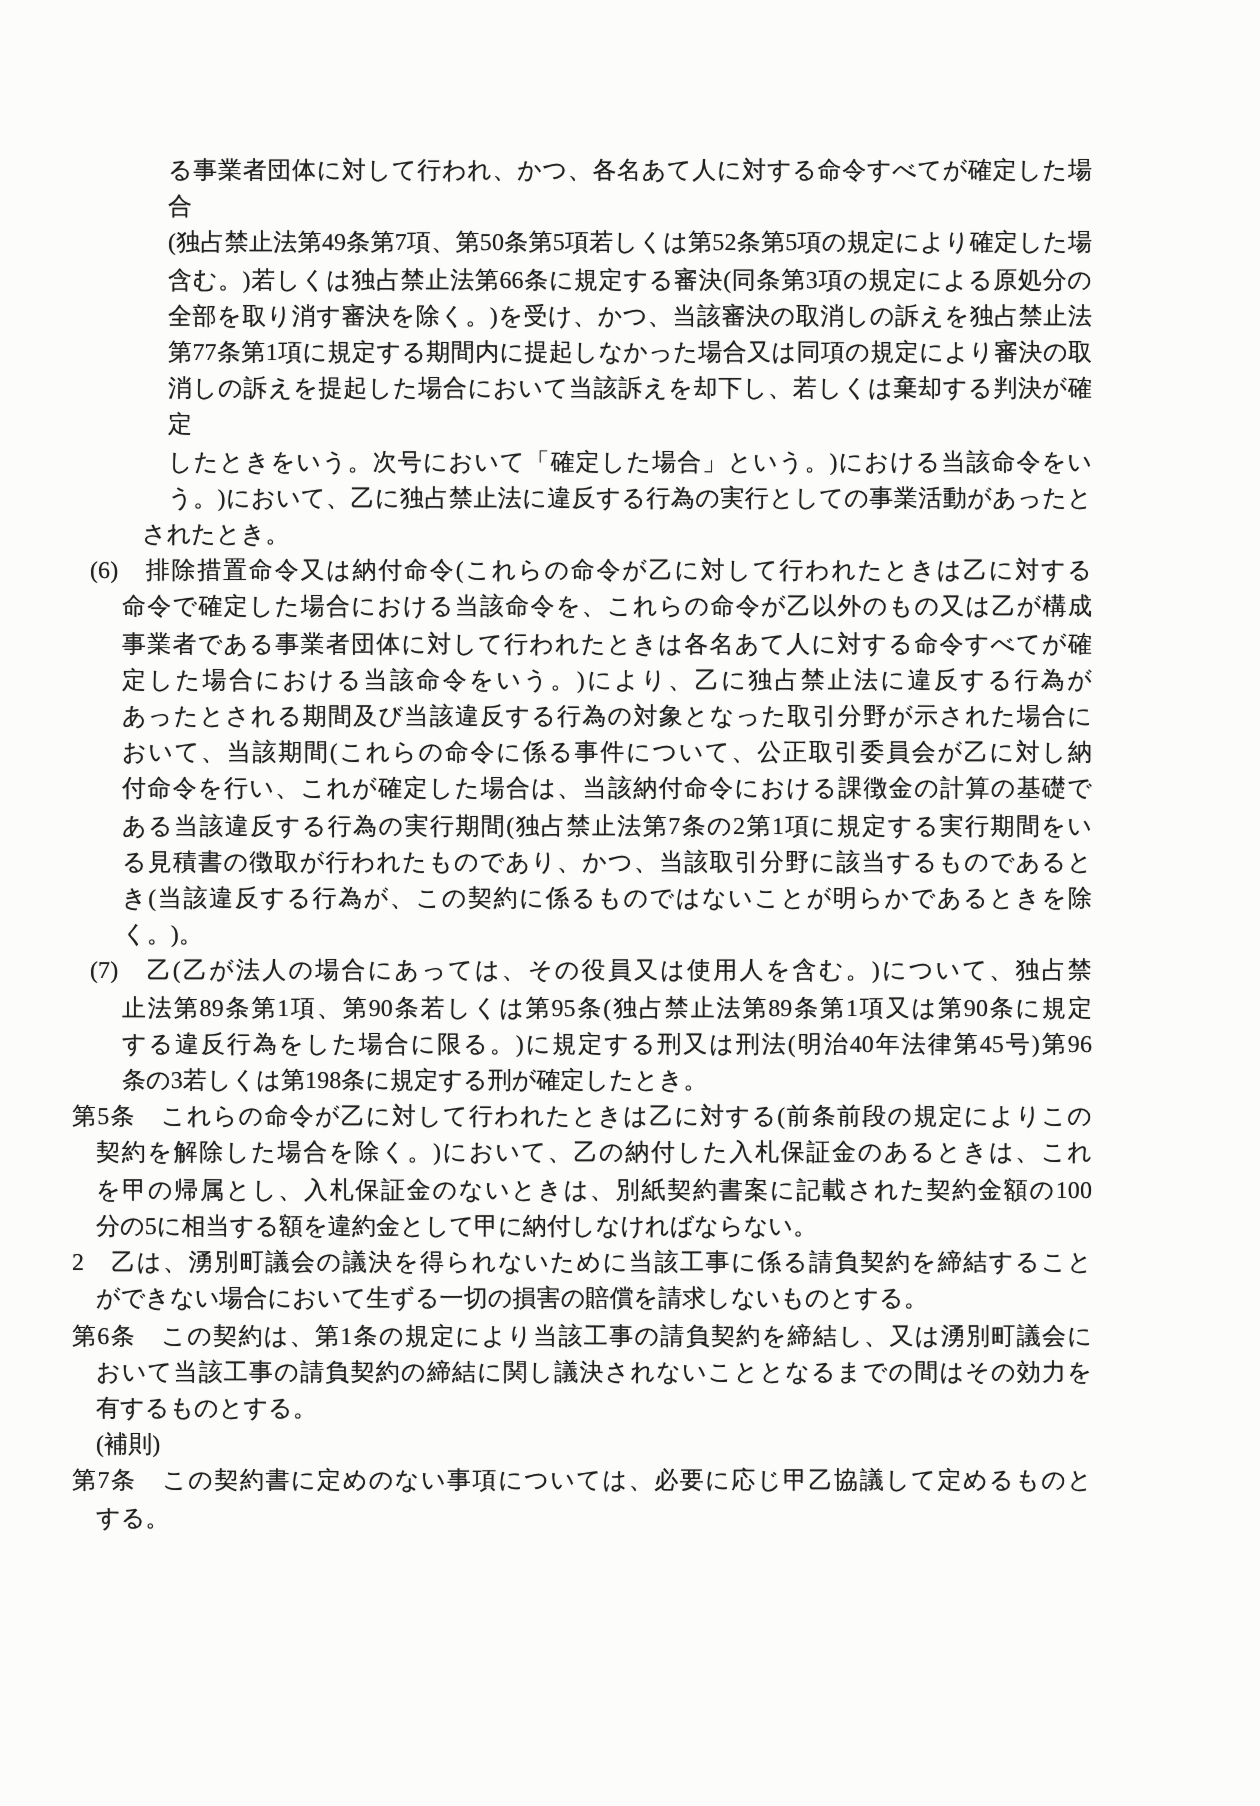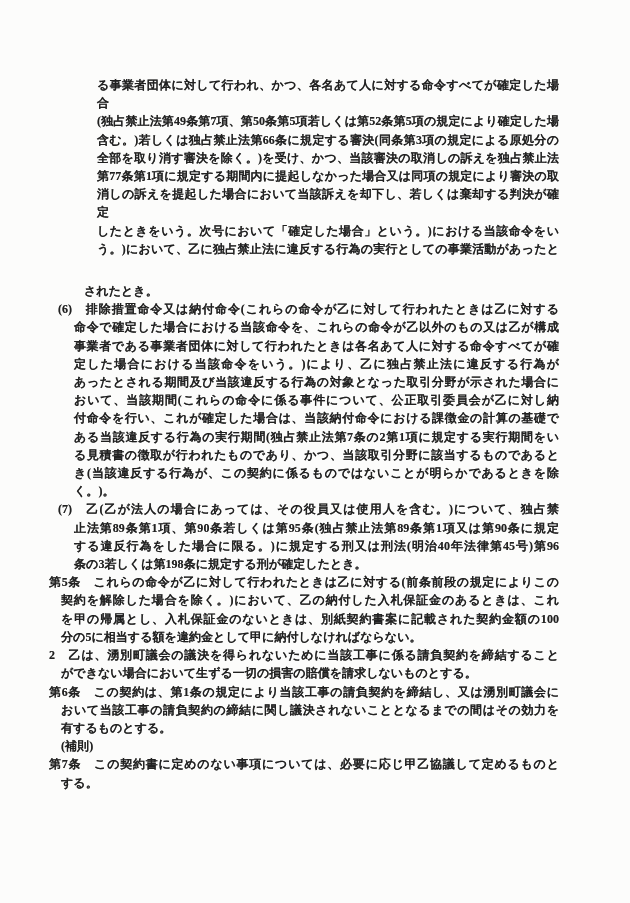--- a/index.html
+++ b/index.html
@@ -13,47 +13,46 @@
     font-family: "Liberation Serif", "DejaVu Serif", serif;
   }
   .scan-page {
     position: relative;
     width: 630px;
     height: 903px;
     background: #fcfcfb;
   }
   .text-column {
     position: absolute;
-    left: 49px;
+    left: 36px;
     top: 76px;
     width: 510px;
     font-size: 12px;
     line-height: 18.2px;
     color: #212121;
     text-shadow: 0 0 0.5px rgba(33,33,33,0.55);
     letter-spacing: 0.05px;
-    font-weight: bold;
   }
   .line {
     text-align: left;
     text-align-last: left;
     box-sizing: border-box;
     width: 100%;
   }
   .line.fill {
     text-align: justify;
     text-align-last: justify;
   }
   
   .level-article   { padding-left: 0; }
   .level-body      { padding-left: 12px; }
   .level-item      { padding-left: 9px; }
   .level-item-body { padding-left: 25px; }
   .level-deep      { padding-left: 48px; }
-  .level-deep-end  { padding-left: 35px; margin-top: 24px; }
+  .level-deep-end  { padding-left: 35px; }
 </style>
 </head>
 <body>
 
 <div class="scan-page" style="background: rgb(252, 252, 251);">
   <div class="text-column" style="color: rgb(33, 33, 33);">
       <div class="line level-deep fill">る事業者団体に対して行われ、かつ、各名あて人に対する命令すべてが確定した場合</div>
       <div class="line level-deep fill">(独占禁止法第49条第7項、第50条第5項若しくは第52条第5項の規定により確定した場</div>
       <div class="line level-deep fill">含む。)若しくは独占禁止法第66条に規定する審決(同条第3項の規定による原処分の</div>
       <div class="line level-deep fill">全部を取り消す審決を除く。)を受け、かつ、当該審決の取消しの訴えを独占禁止法</div>

